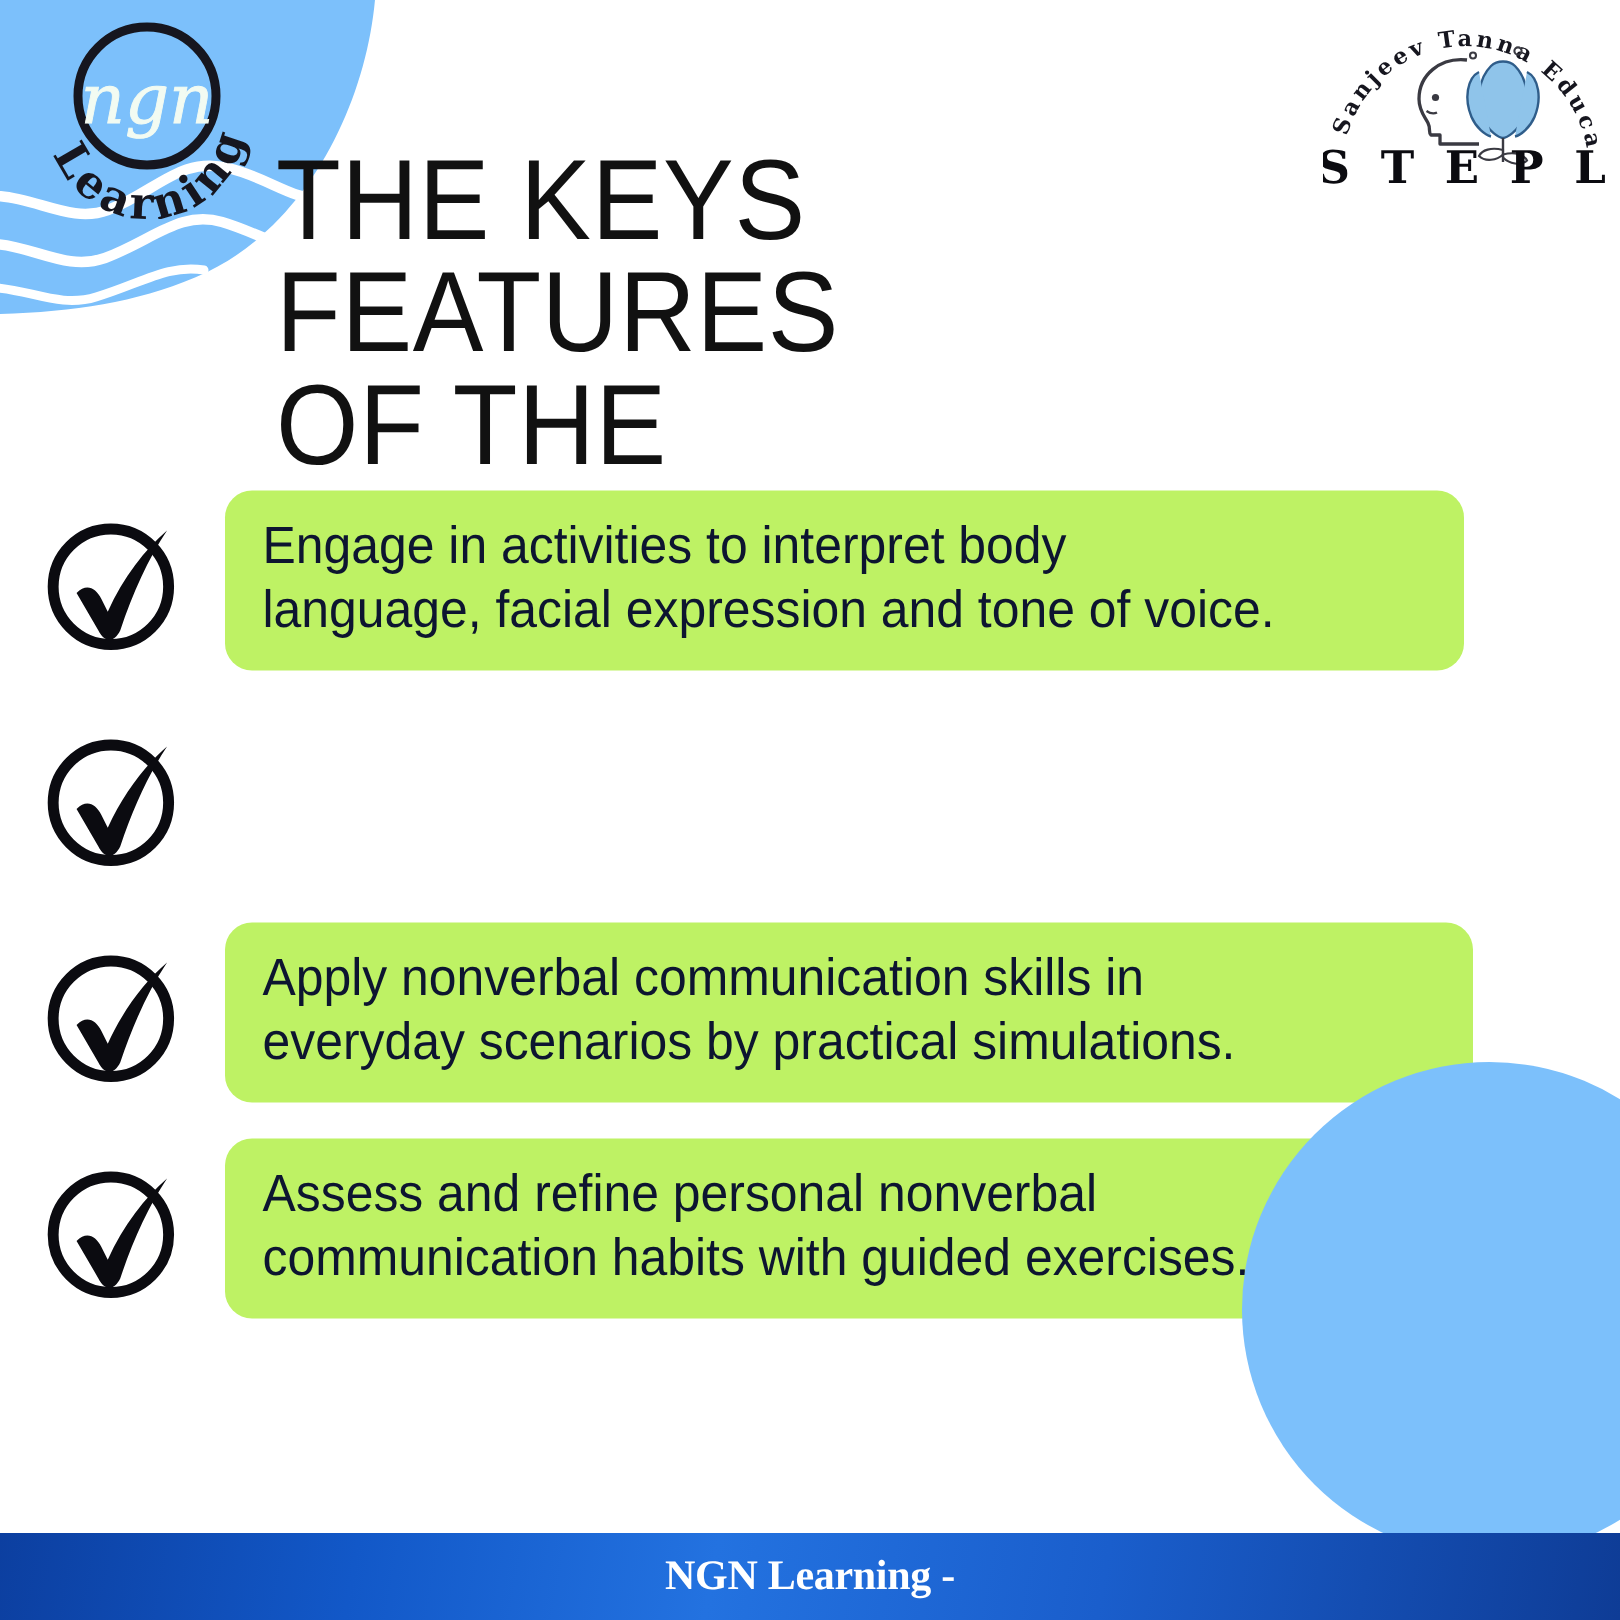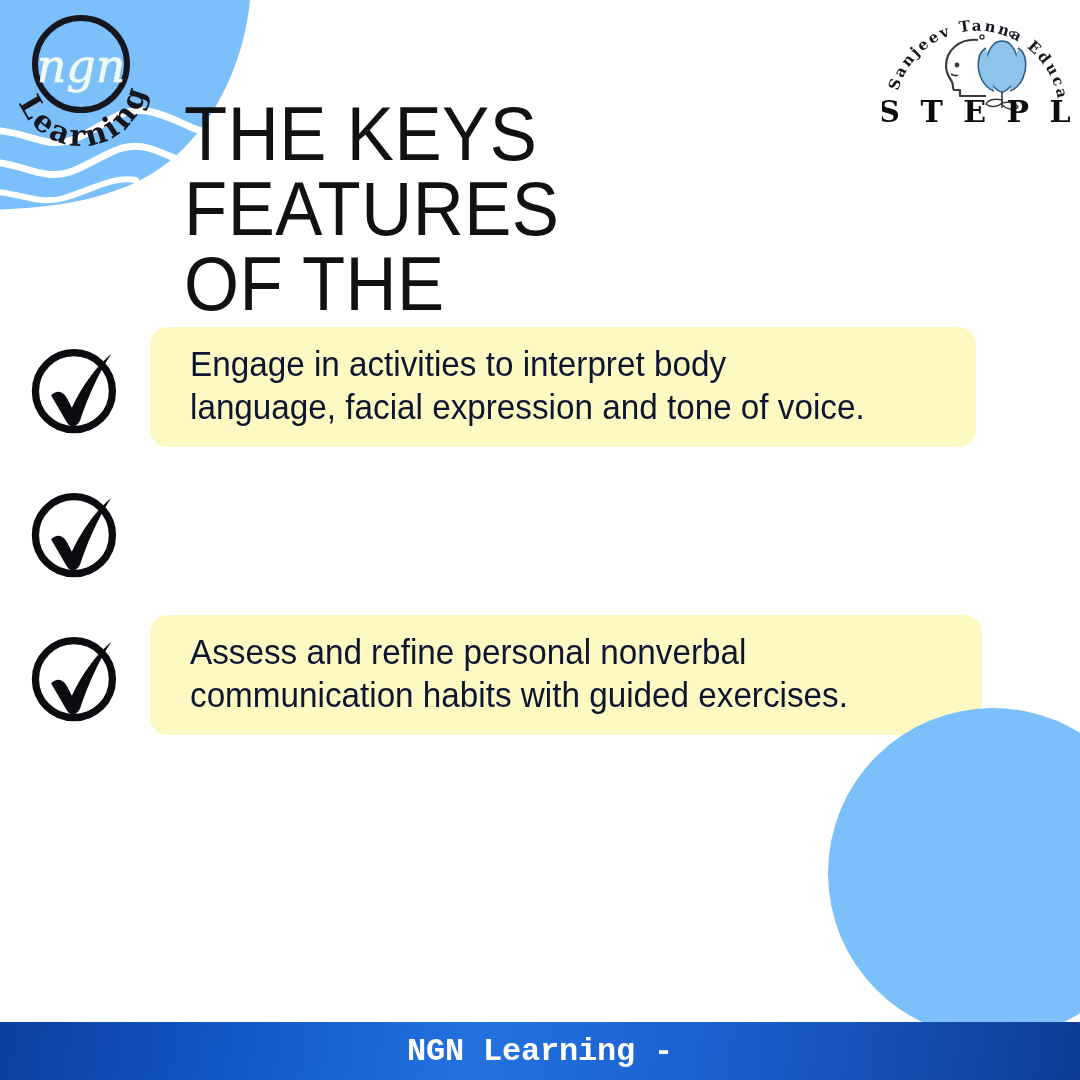--- a/index.html
+++ b/index.html
@@ -21,21 +21,21 @@
     bottom: 42px;
     width: 330px;
     height: 330px;
     background: #7CC0FB;
     border-radius: 50%;
   }
 
   
   .ngn-logo {
     position: absolute;
-    left: 7px;
+    left: 24px;
     top: 6px;
     width: 160px;
     height: 140px;
   }
   .stepl-logo {
     position: absolute;
     right: 8px;
     top: 4px;
     width: 190px;
     height: 122px;
@@ -73,23 +73,23 @@
   }
   .check-icon {
     flex: 0 0 auto;
     width: 104px;
     height: 104px;
     margin-right: 22px;
     display: block;
   }
   .feature-card {
     flex: 1 1 auto;
-    background: #fef9c3;
+    background: #bef264;
     border-radius: 18px;
-    padding: 16px 22px 18px 40px;
+    padding: 16px 22px 18px 25px;
     min-height: 86px;
     display: flex;
     align-items: center;
     box-sizing: border-box;
   }
   .feature-text {
     color: #0d1530;
     font-family: "Liberation Sans", sans-serif;
     font-size: 35px;
     line-height: 1.22;
@@ -118,23 +118,23 @@
     justify-content: center;
   }
   .footer-inner {
     display: flex;
     align-items: baseline;
     gap: 10px;
     white-space: nowrap;
   }
   .footer-brand {
     color: #ffffff;
-    font-size: 32px;
+    font-size: 28px;
     font-weight: bold;
-    font-family: Liberation Mono, monospace;
+    font-family: Liberation Serif, serif;
     letter-spacing: -0.2px;
   }
   .footer-tagline {
     color: #cfe4fb;
     font-size: 23px;
     font-weight: 400;
     font-family: "Liberation Sans", sans-serif;
     letter-spacing: -0.1px;
   }
 </style>
@@ -206,20 +206,30 @@
       </div>
     </div>
 
     <div class="feature-row">
       <svg class="check-icon" viewBox="0 0 100 100">
         <circle cx="48" cy="54" r="37" fill="none" stroke="#0b0b10" stroke-width="7"></circle>
         <path d="M 26 58 C 32 52 38 54 42 62 L 46 70 C 56 48 70 30 84 18 C 72 36 62 58 54 82 C 50 90 44 90 40 82 Z" fill="#0b0b10"></path>
       </svg>
     </div>
 
+    <div class="feature-row">
+      <svg class="check-icon" viewBox="0 0 100 100">
+        <circle cx="48" cy="54" r="37" fill="none" stroke="#0b0b10" stroke-width="7"></circle>
+        <path d="M 26 58 C 32 52 38 54 42 62 L 46 70 C 56 48 70 30 84 18 C 72 36 62 58 54 82 C 50 90 44 90 40 82 Z" fill="#0b0b10"></path>
+      </svg>
+      <div class="feature-card">
+        <span class="feature-text">Apply nonverbal communication skills in
+everyday scenarios by practical simulations.</span>
+      </div>
+    </div>
 
     <div class="feature-row">
       <svg class="check-icon" viewBox="0 0 100 100">
         <circle cx="48" cy="54" r="37" fill="none" stroke="#0b0b10" stroke-width="7"></circle>
         <path d="M 26 58 C 32 52 38 54 42 62 L 46 70 C 56 48 70 30 84 18 C 72 36 62 58 54 82 C 50 90 44 90 40 82 Z" fill="#0b0b10"></path>
       </svg>
       <div class="feature-card">
         <span class="feature-text">Assess and refine personal nonverbal
 communication habits with guided exercises.</span>
       </div>

